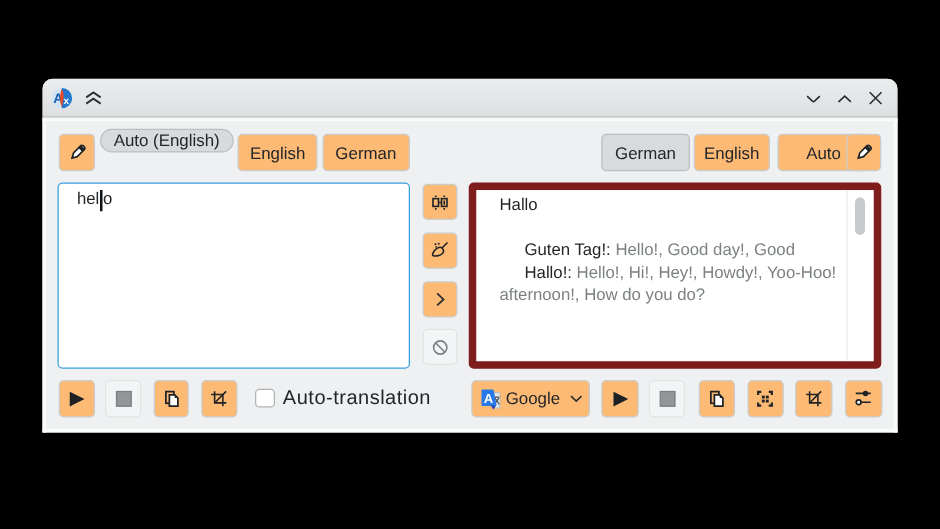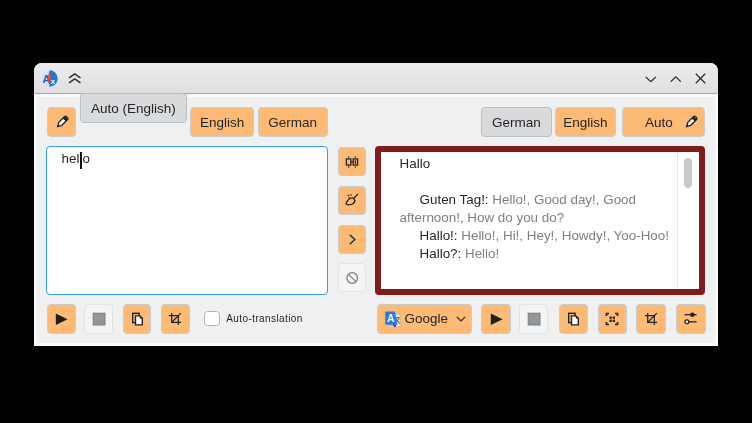--- a/index.html
+++ b/index.html
@@ -12,21 +12,21 @@
 .title{position:absolute;left:0;right:0;top:0;height:30px;line-height:30px;text-align:center;font-size:14px;color:#25282b;}
 .tbi{position:absolute;}
 .btn{position:absolute;background:#fdba74;border:1px solid #c9ccce;border-radius:4px;display:flex;align-items:center;justify-content:center;font-size:13.5px;color:#232629;}
 .btn.chk{background:#d9dadb;border-color:#bbbec0;}
 .btn.dis{background:#f3f4f5;border-color:#e1e3e4;}
 .ta{position:absolute;background:#fff;border:6px solid #7f1d1d;border-radius:4px;}
 .ta.focus{border:1.5px solid #35a0de;}
 .txt{font-size:13.4px;color:#232629;line-height:17.97px;white-space:nowrap;margin-left:12px;}
 .it{color:#7c8183;}
 .cb{position:absolute;background:#fff;border:1px solid #b0b3b5;border-radius:3.5px;}
-.lbl{position:absolute;font-size:10px;color:#232629;}
+.lbl{position:absolute;font-size:16px;color:#232629;}
 svg{display:block;}
 </style>
 </head>
 <body>
 <div class="win">
 
   <div class="edge" style="left:0;top:31px;bottom:0;width:2.5px;"></div>
   <div class="edge" style="right:0;top:31px;bottom:0;width:2.5px;"></div>
   <div class="edge" style="left:0;right:0;bottom:0;height:3px;"></div>
 
@@ -65,21 +65,21 @@
 
   <div class="btn" style="left:13.2px;top:44px;width:29px;height:30.3px;">
     <svg width="16" height="16" viewBox="0 0 16 16">
       <g transform="rotate(45 8 8)">
         <path d="M6,2.3 a1.3,1.3 0 0 1 1.3,-1.3 h1.6 a1.3,1.3 0 0 1 1.3,1.3 v8.2 l-2.1,3.8 l-2.1,-3.8 Z" fill="#fff" stroke="#1f2326" stroke-width="1.3"></path>
         <path d="M6,1.9 h4.2 v3 h-4.2 Z" fill="#1f2326"></path>
         <path d="M7,12.5 h2.2 l-1.1,2 Z" fill="#1f2326"></path>
       </g>
     </svg>
   </div>
-  <div class="btn chk" style="left:45.6px;top:30px;width:107.5px;height:30px;">Auto (English)</div>
+  <div class="btn chk" style="left:45.6px;top:40px;width:107.5px;height:19px;border-radius:10px;">Auto (English)</div>
   <div class="btn" style="left:156px;top:44px;width:64.2px;height:30.3px;">English</div>
   <div class="btn" style="left:223.7px;top:44px;width:70px;height:30.3px;">German</div>
 
   <div class="btn chk" style="left:447px;top:44px;width:70.8px;height:30.3px;">German</div>
   <div class="btn" style="left:520.8px;top:44px;width:61.2px;height:30.3px;">English</div>
   <div class="btn" style="left:588.3px;top:44px;width:73px;height:30.3px;">Auto</div>
   <div class="btn" style="left:642.6px;top:44px;width:28.5px;height:30.3px;">
     <svg width="16" height="16" viewBox="0 0 16 16">
       <g transform="rotate(45 8 8)">
         <path d="M6,2.3 a1.3,1.3 0 0 1 1.3,-1.3 h1.6 a1.3,1.3 0 0 1 1.3,1.3 v8.2 l-2.1,3.8 l-2.1,-3.8 Z" fill="#fff" stroke="#1f2326" stroke-width="1.3"></path>
@@ -125,23 +125,22 @@
       <circle cx="8.2" cy="8" r="5.3" fill="none" stroke="#7d8082" stroke-width="1.3"></circle>
       <line x1="4.6" y1="4.4" x2="11.8" y2="11.6" stroke="#7d8082" stroke-width="1.3"></line>
     </svg>
   </div>
 
   <div class="ta" style="left:341.1px;top:83.3px;width:330.4px;height:148.5px;overflow:hidden;">
     <div style="position:absolute;left:6.5px;top:2.8px;">
       <div class="txt">Hallo</div>
       <div class="txt">&nbsp;</div>
       <div class="txt" style="padding-left:20px;">Guten Tag!: <span class="it">Hello!, Good day!, Good</span></div>
+      <div class="txt" style="padding-left:20px;">Hallo!: <span class="it">Hello!, Hi!, Hey!, Howdy!, Yoo-Hoo!</span></div>
       <div class="txt it">afternoon!, How do you do?</div>
-      <div class="txt" style="padding-left:20px;">Hallo!: <span class="it">Hello!, Hi!, Hey!, Howdy!, Yoo-Hoo!</span></div>
-      <div class="txt" style="padding-left:20px;">Hallo?: <span class="it">Hello!</span></div>
     </div>
     <div style="position:absolute;right:21.5px;top:0;bottom:0;width:1px;background:#e7e8e9;"></div>
     <div style="position:absolute;right:7px;top:5.5px;width:8px;height:30.5px;background:#c7c9ca;border-radius:4px;"></div>
   </div>
 
   <div class="btn" style="left:12.7px;top:241px;width:29.2px;height:29.5px;">
     <svg width="16" height="16" viewBox="0 0 16 16">
       <polygon points="2.8,2.4 14.6,8.25 2.8,14.1" fill="#1d2124"></polygon>
     </svg>
   </div>

